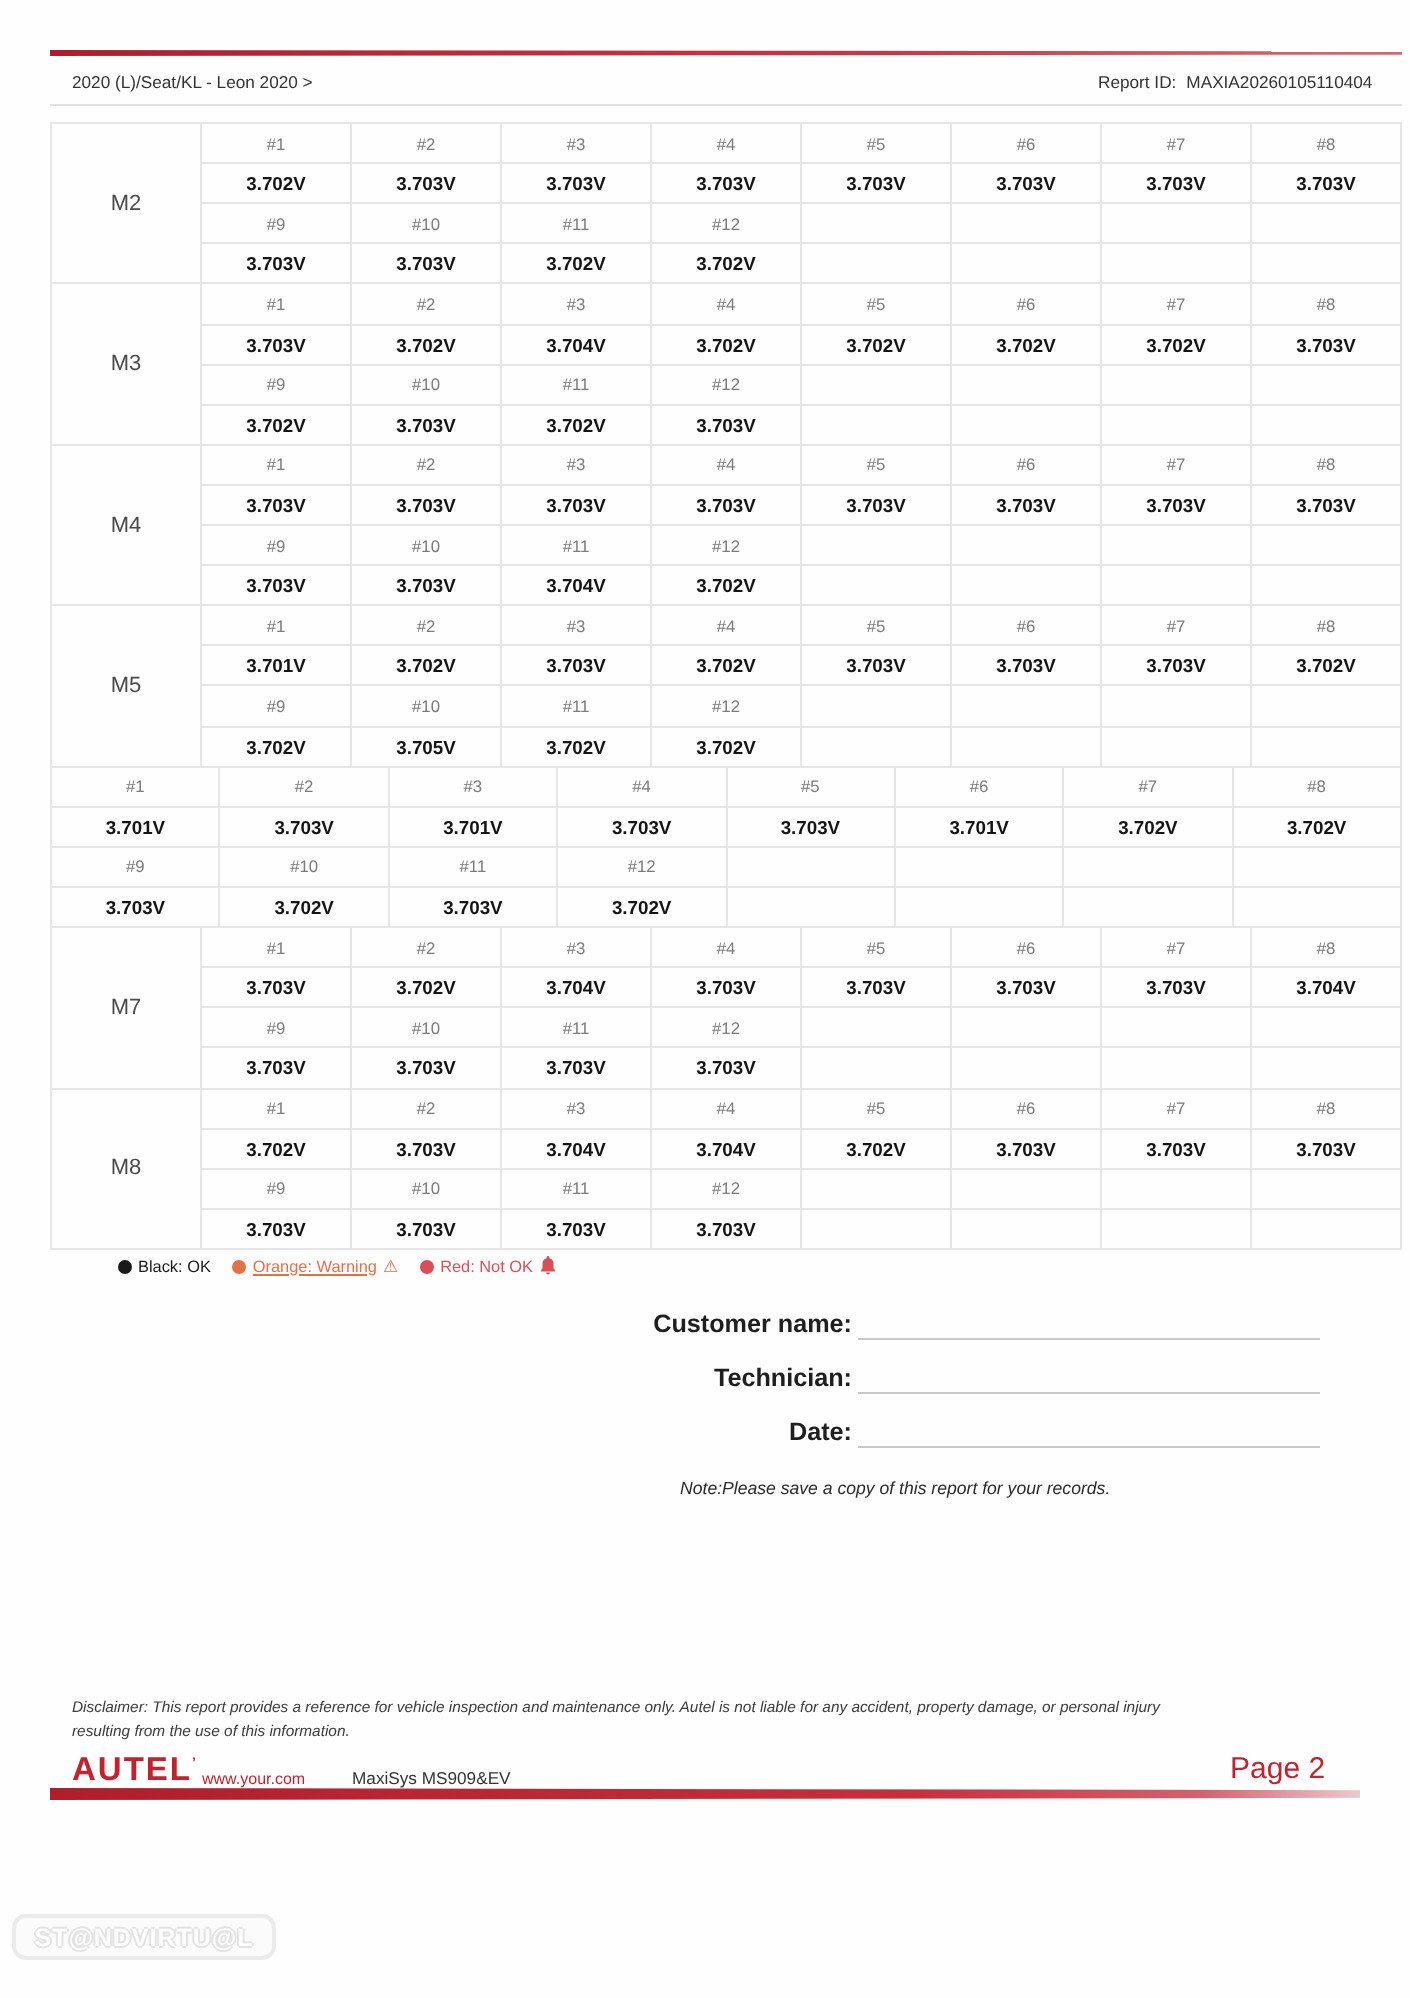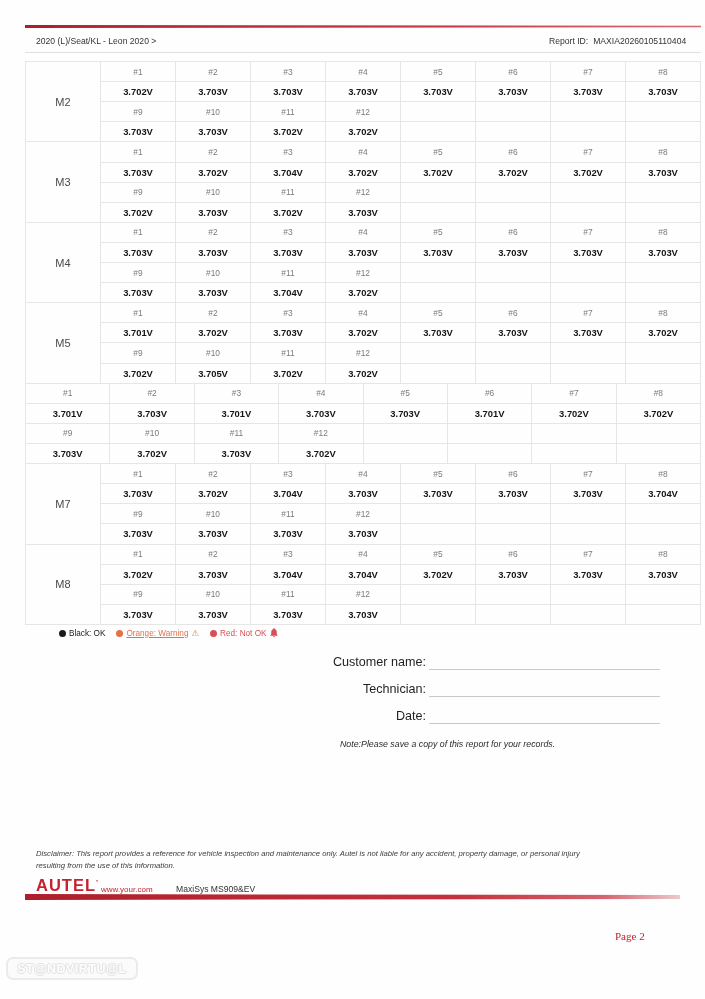--- a/index.html
+++ b/index.html
@@ -49,35 +49,35 @@
 
   
   .legend { position:absolute; left:30px; top:628px; display:flex; align-items:center; font-size:8.2px;padding-left:29px; }
   .legend-item { display:flex; align-items:center; margin-right:11px; }
   .dot { width:7px; height:7px; border-radius:50%; margin-right:3px; flex:0 0 auto; }
   .legend-glyph { margin-left:3px; font-size:8.5px; line-height:1; }
   .bell-svg { width:8px; height:10px; margin-left:3px; }
 
   
   .form-row { position:absolute; left:280px; width:380px; height:20px; display:flex; align-items:flex-end; }
-  .form-label { width:146px; text-align:right; font-size:12.6px; font-weight:400; color:#1f1f1f; line-height:1.1; }
+  .form-label { width:146px; text-align:right; font-size:12.6px; font-weight:700; color:#1f1f1f; line-height:1.1; }
   .form-line { flex:1; margin-left:3px; border-bottom:1px solid #c9c9c9; height:17px; }
   .note { position:absolute; left:340px; top:739px; font-size:8.8px; color:#2b2b2b; white-space:nowrap;font-style:italic; }
 
   
   .disclaimer {
     position:absolute; left:36px; top:848px; width:556px;
     font-size:7.7px; font-style:italic; color:#3c3c3c; line-height:1.5;
   }
   .logo { position:absolute; left:36px; top:876px; font-size:16.5px; font-weight:bold;
           color:var(--accent); letter-spacing:1px; }
   .logo sup { font-size:7px; }
   .website { position:absolute; left:101px; top:885px; font-size:8px; color:var(--accent); }
   .product { position:absolute; left:176px; top:884px; font-size:8.6px; color:#333; }
-  .page-num { position:absolute; left:615px; top:930px; font-size:11px; color:var(--accent);font-family:Liberation Serif, serif; }
+  .page-num { position:absolute; left:615px; top:876px; font-size:15px; color:var(--accent); }
   .bottom-bar {
     position:absolute; left:25px; top:894px; width:655px; height:6px;
     background:linear-gradient(to right,#ae1f2b 0%,#c42f3b 65%,#d2626c 88%,#ecc9cd 100%);
     clip-path:polygon(0 0,100% 18%,100% 82%,0 100%);
   }
 
   
   .watermark {
     position:absolute; left:6px; top:957px; width:132px; height:23px;
     border:2px solid #ebebeb; border-radius:7px;

